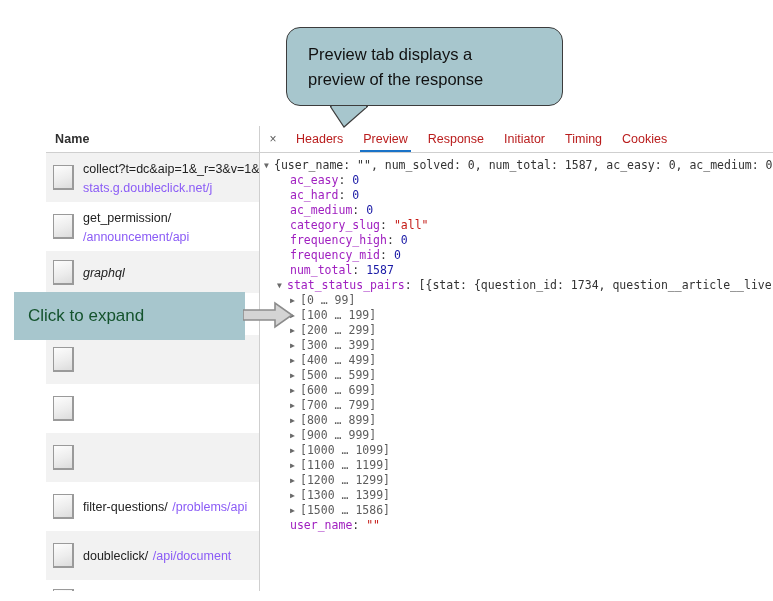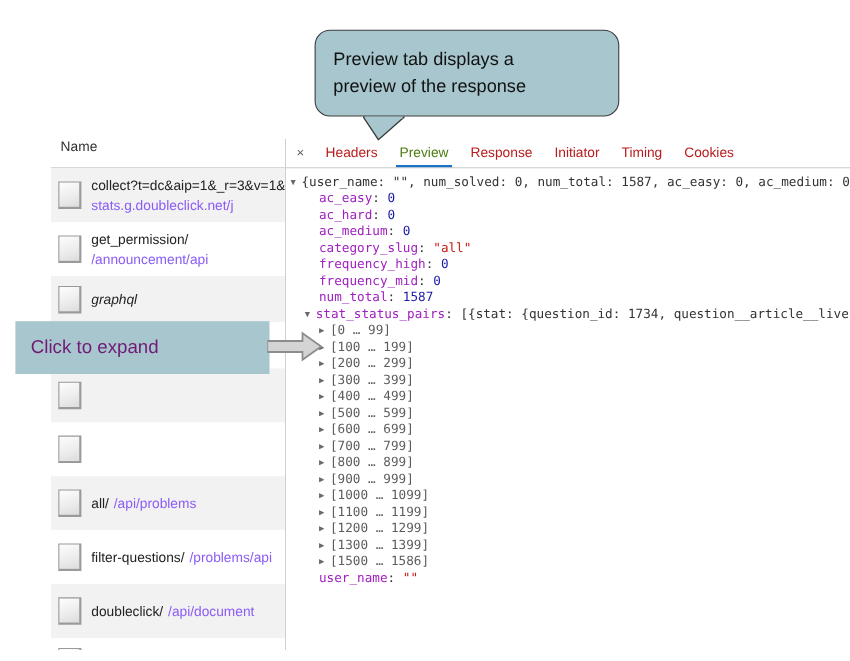--- a/index.html
+++ b/index.html
@@ -36,22 +36,23 @@
     background: #ffffff;
     border-right: 1px solid #cfcfcf;
     overflow: hidden;
   }
   #net-header {
     height: 27px;
     flex: 0 0 27px;
     border-bottom: 1px solid #cfcfcf;
     background: #ffffff;
     display: flex;
-    align-items: flex-start;
+    align-items: center;
     box-sizing: border-box;
+    font-weight: bold;
   }
   #net-header .col-name {
     font-size: 12.5px;
     color: #303030;
     padding-left: 9px;
     letter-spacing: .1px;
   }
   #net-list {
     flex: 1 1 auto;
     overflow: hidden;
@@ -130,21 +131,21 @@
   }
   .tab {
     display: flex;
     align-items: center;
     padding: 0 10px;
     font-size: 12.5px;
     color: #b91c1c;
     position: relative;
     white-space: nowrap;
   }
-  .tab.active { color: #4d7c0f; text-align: right; }
+  .tab.active { color: #b91c1c; text-align: right; }
   .tab.active::after {
     content: "";
     position: absolute;
     left: 7px;
     right: 7px;
     bottom: 0;
     height: 2px;
     background: #1a73c8;
   }
 
@@ -187,22 +188,22 @@
     border-radius: 14px;
     box-sizing: border-box;
     z-index: 40;
     display: flex;
     align-items: center;
   }
   #callout-preview .callout-text {
     font-size: 16.5px;
     color: #111111;
     line-height: 25px;
+    padding-left: 21px;
     padding-right: 10px;
-    margin-left: 16px;
   }
   .bubble-tail {
     position: absolute;
     left: 43px;
     top: 78px;
     width: 38px;
     height: 22px;
     z-index: 41;
   }
 
@@ -213,21 +214,21 @@
     top: 292px;
     width: 231px;
     height: 48px;
     background: #a7c6cd;
     z-index: 40;
     display: flex;
     align-items: center;
   }
   #callout-expand .callout-text {
     font-size: 17px;
-    color: #701a75;
+    color: #14532d;
     padding-left: 14px;
     line-height: 22px;
   }
   #expand-arrow {
     position: absolute;
     left: 243px;
     top: 300px;
     width: 50px;
     height: 30px;
     z-index: 41;
@@ -285,24 +286,20 @@
       <div class="net-row">
         <span class="file-icon"></span>
         <span class="net-text">
           <span class="net-name"></span>
           <span class="net-sub"></span>
         </span>
       </div>
 
       <div class="net-row alt">
         <span class="file-icon"></span>
-        <span class="net-text">
-          <span class="net-name">all/</span>
-          <span class="net-sub">/api/problems</span>
-        </span>
       </div>
 
       <div class="net-row">
         <span class="file-icon"></span>
         <span class="net-text">
           <span class="net-name">filter-questions/</span>
           <span class="net-sub">/problems/api</span>
         </span>
       </div>
 

